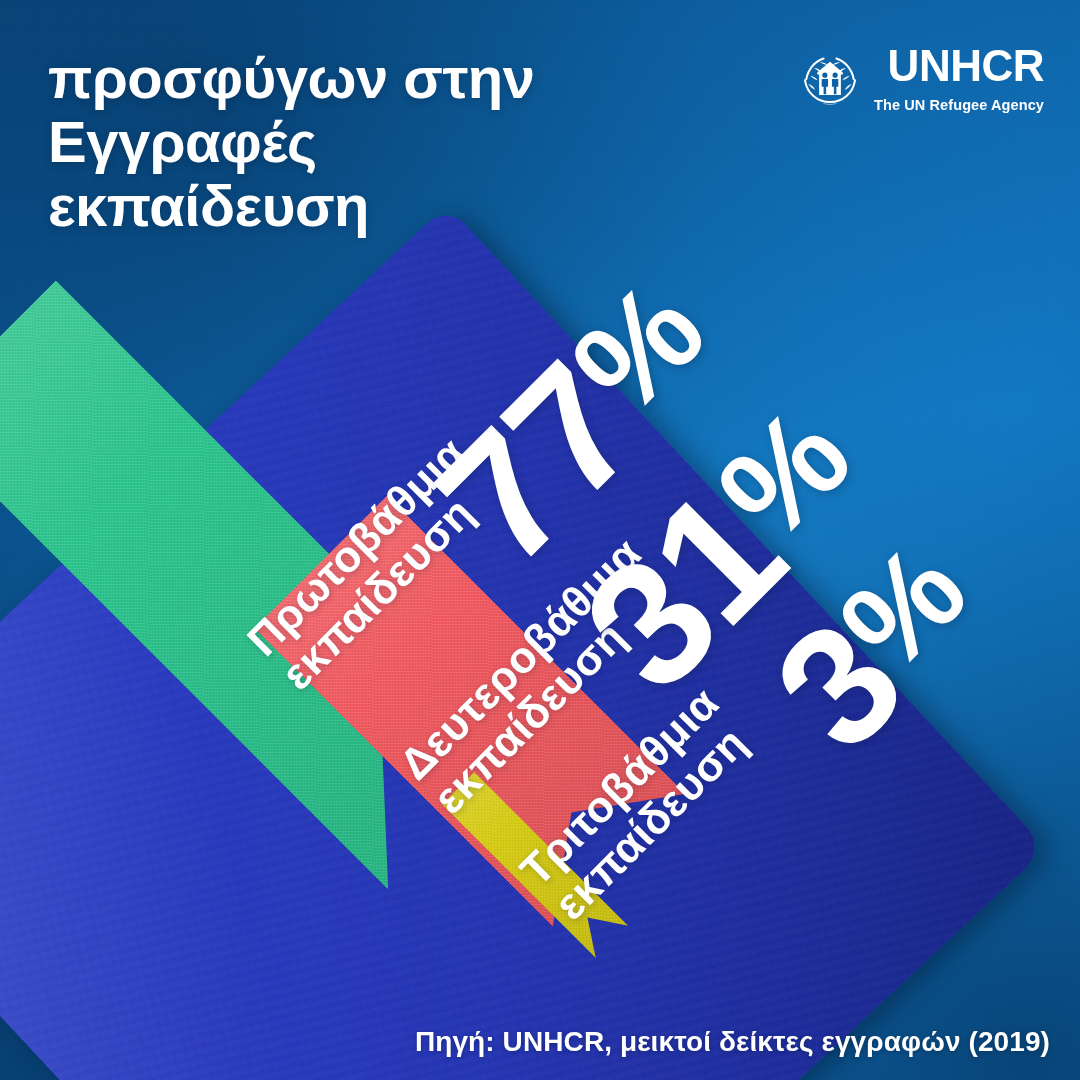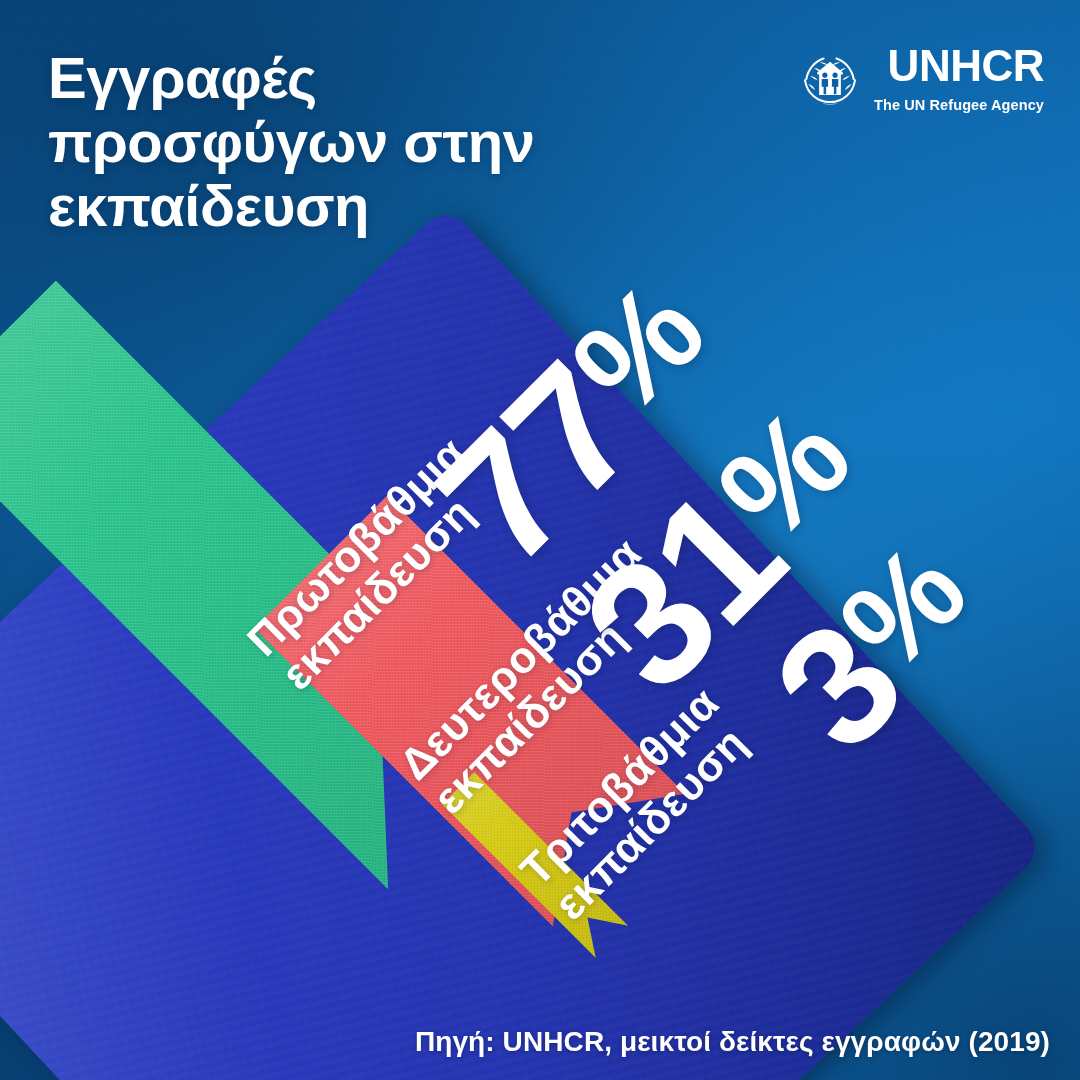--- a/index.html
+++ b/index.html
@@ -210,22 +210,22 @@
     <span class="num">77</span><span class="sym">%</span>
   </div>
   <div class="pct" id="pct-secondary">
     <span class="num">31</span><span class="sym">%</span>
   </div>
   <div class="pct" id="pct-tertiary">
     <span class="num">3</span><span class="sym">%</span>
   </div>
 
   <div id="title">
+    <span class="t-line">προσφύγων στην</span>
     <span class="t-line">Εγγραφές</span>
-    <span class="t-line">προσφύγων στην</span>
     <span class="t-line">εκπαίδευση</span>
   </div>
 
   <div id="logo">
     <svg class="emblem" viewBox="0 0 100 100" aria-hidden="true">
       <g fill="none" stroke="#ffffff" stroke-width="3.2" stroke-linecap="round">
         <path d="M50 86 C30 86 14 72 11 52"></path>
         <path d="M50 86 C70 86 86 72 89 52"></path>
         <path d="M13 50 C16 34 27 22 40 18"></path>
         <path d="M87 50 C84 34 73 22 60 18"></path>

